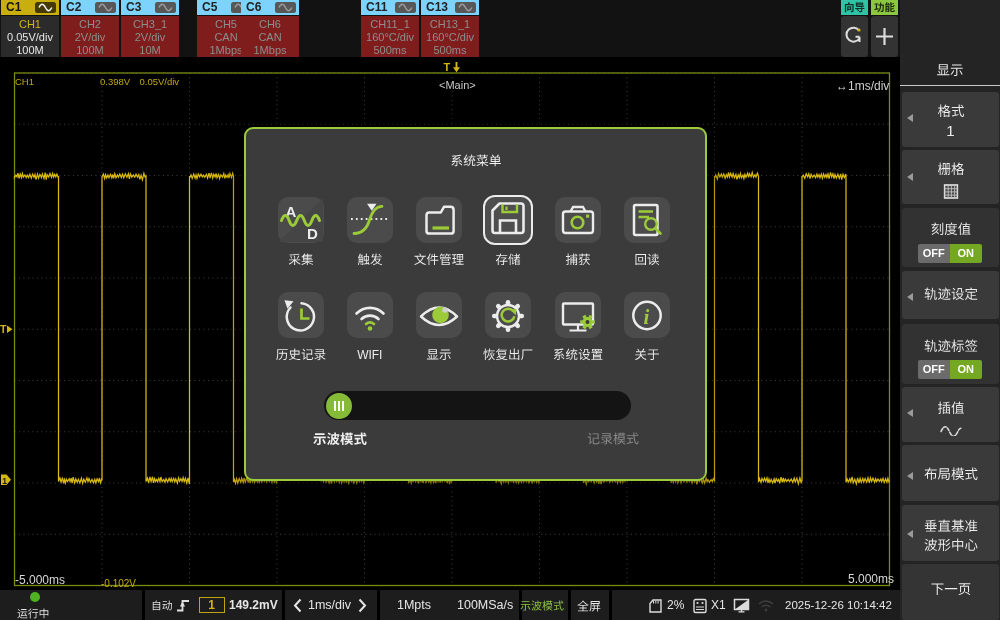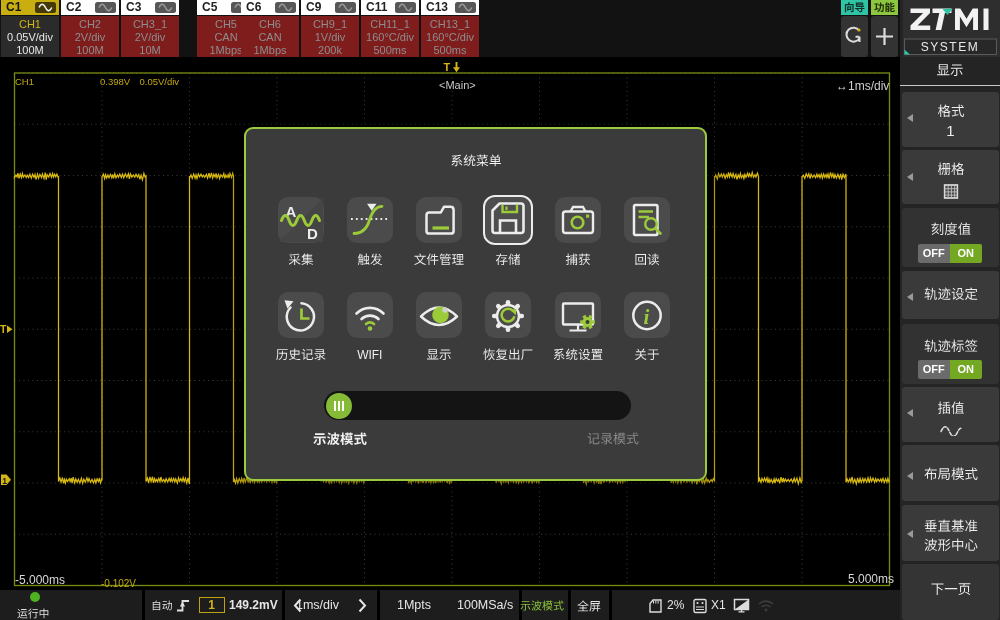--- a/index.html
+++ b/index.html
@@ -1,19 +1,19 @@
 <!DOCTYPE html>
 <html><head><meta charset="utf-8"><style>* { margin:0; padding:0; box-sizing:border-box; }
 html,body { width:1000px; height:620px; background:#000; overflow:hidden;
   font-family:"Liberation Sans", sans-serif; }
 .abs { position:absolute; }
 #stage { position:relative; width:1000px; height:620px; }
 #topbar { left:0; top:0; width:900px; height:57px; background:#121212; }
 .tab { position:absolute; top:0; width:58px; height:57px; }
-.thdr { position:absolute; left:0; top:0; width:58px; height:14.5px; background:#ffffff;
+.thdr { position:absolute; left:0; top:0; width:58px; height:14.5px; background:#7dd3fc;
   color:#222; font-size:12px; font-weight:bold; line-height:14px; padding-left:5px; }
 .tbody { position:absolute; left:0; top:15.5px; width:58px; height:41.5px; background:#7f1d1d;
   color:#8d8d8d; font-size:11px; text-align:center; line-height:13.2px; padding-top:2.5px; }
 .tab.on .thdr { background:#c9ae10; color:#141414; }
 .tab.on .tbody { background:#2b2b2b; color:#e8e8e8; }
 .tab.on .tbody .nm { color:#d3b513; }
 .minitag { position:absolute; top:0; height:14.5px; }
 .sqbtn { position:absolute; top:16px; height:41px; background:#333; border-radius:3px; }
 #plot { left:0; top:57px; width:900px; height:533px; background:#000; }
 #plot svg.main { position:absolute; left:0; top:0; }
@@ -73,27 +73,20 @@
           </svg></div>
         <div class="tbody"><span class="nm">CH5</span><br>CAN<br>1Mbps</div>
       </div>
 <div class="tab" style="left:241px">
         <div class="thdr">C6<svg style="position:absolute;right:3px;top:1.5px" width="21" height="11" viewBox="0 0 21 11">
             <rect width="21" height="11" rx="2.5" fill="#575757"></rect>
             <path d="M4,5.5 q3.2,-6.5 6.4,0 q3.2,6.5 6.4,0" fill="none" stroke="#9a9a9a" stroke-width="1.5"></path>
           </svg></div>
         <div class="tbody"><span class="nm">CH6</span><br>CAN<br>1Mbps</div>
       </div>
-<div class="tab" style="left:301px">
-        <div class="thdr">C9<svg style="position:absolute;right:3px;top:1.5px" width="21" height="11" viewBox="0 0 21 11">
-            <rect width="21" height="11" rx="2.5" fill="#575757"></rect>
-            <path d="M4,5.5 q3.2,-6.5 6.4,0 q3.2,6.5 6.4,0" fill="none" stroke="#9a9a9a" stroke-width="1.5"></path>
-          </svg></div>
-        <div class="tbody"><span class="nm">CH9_1</span><br>1V/div<br>200k</div>
-      </div>
 <div class="tab" style="left:361px">
         <div class="thdr">C11<svg style="position:absolute;right:3px;top:1.5px" width="21" height="11" viewBox="0 0 21 11">
             <rect width="21" height="11" rx="2.5" fill="#575757"></rect>
             <path d="M4,5.5 q3.2,-6.5 6.4,0 q3.2,6.5 6.4,0" fill="none" stroke="#9a9a9a" stroke-width="1.5"></path>
           </svg></div>
         <div class="tbody"><span class="nm">CH11_1</span><br>160°C/div<br>500ms</div>
       </div>
 <div class="tab" style="left:421px">
         <div class="thdr">C13<svg style="position:absolute;right:3px;top:1.5px" width="21" height="11" viewBox="0 0 21 11">
             <rect width="21" height="11" rx="2.5" fill="#575757"></rect>
@@ -350,30 +343,20 @@
       </div>
 <div class="abs" style="left:341px;top:303px">
         <svg width="52.0" height="16.2" viewBox="0 0 52.0 16.2" style="display:block;">
           <g transform="translate(0 11.4) scale(0.013000)">
             <path d="M124 -769C179 -720 249 -652 280 -608L335 -661C300 -703 230 -769 176 -815ZM200 61V60C214 41 242 20 408 -98C400 -113 389 -143 384 -163L280 -92V-526H46V-453H206V-93C206 -44 175 -10 157 4C171 17 192 45 200 61ZM419 -770V-695H816V-442H438V-57C438 41 474 65 586 65C611 65 790 65 816 65C925 65 951 20 962 -143C940 -148 908 -161 889 -175C884 -33 874 -7 812 -7C773 -7 621 -7 591 -7C527 -7 515 -16 515 -56V-370H816V-318H891V-770Z M1134 -317C1199 -281 1278 -224 1316 -186L1369 -238C1329 -276 1248 -329 1185 -363ZM1134 -784V-715H1740L1736 -623H1164V-554H1732L1726 -462H1067V-395H1461V-212C1316 -152 1165 -91 1068 -54L1108 13C1206 -29 1337 -85 1461 -140V-2C1461 12 1456 16 1440 17C1424 18 1368 18 1309 16C1319 35 1331 63 1335 82C1413 82 1464 82 1495 71C1527 60 1537 42 1537 -1V-236C1623 -106 1748 -9 1904 40C1914 20 1937 -9 1953 -25C1845 -54 1751 -107 1675 -177C1739 -216 1814 -272 1874 -323L1810 -370C1765 -325 1691 -266 1629 -224C1592 -266 1561 -314 1537 -365V-395H1940V-462H1804C1813 -565 1820 -688 1822 -784L1763 -788L1750 -784Z M2472 -417H2820V-345H2472ZM2472 -542H2820V-472H2472ZM2732 -840V-757H2578V-840H2507V-757H2360V-693H2507V-618H2578V-693H2732V-618H2805V-693H2945V-757H2805V-840ZM2402 -599V-289H2606C2602 -259 2598 -232 2591 -206H2340V-142H2569C2531 -65 2459 -12 2312 20C2326 35 2345 63 2352 80C2526 38 2607 -34 2647 -140C2697 -30 2790 45 2920 80C2930 61 2950 33 2966 18C2853 -6 2767 -61 2719 -142H2943V-206H2666C2671 -232 2676 -260 2679 -289H2893V-599ZM2175 -840V-647H2050V-577H2175V-576C2148 -440 2090 -281 2032 -197C2045 -179 2063 -146 2072 -124C2110 -183 2146 -274 2175 -372V79H2247V-436C2274 -383 2305 -319 2318 -286L2366 -340C2349 -371 2273 -496 2247 -535V-577H2350V-647H2247V-840Z M3709 -791C3761 -755 3823 -701 3853 -665L3905 -712C3875 -747 3811 -798 3760 -833ZM3565 -836C3565 -774 3567 -713 3570 -653H3055V-580H3575C3601 -208 3685 82 3849 82C3926 82 3954 31 3967 -144C3946 -152 3918 -169 3901 -186C3894 -52 3883 4 3855 4C3756 4 3678 -241 3653 -580H3947V-653H3649C3646 -712 3645 -773 3645 -836ZM3059 -24 3083 50C3211 22 3395 -20 3565 -60L3559 -128L3345 -82V-358H3532V-431H3090V-358H3270V-67Z" fill="#8b8b8b"></path>
           </g>
         </svg>
       </div>
 </div>
 <div id="side" class="abs">
-<div id="logo"><svg width="97" height="57" viewBox="0 0 97 57">
-          <path d="M7.5,8.5 h19.5 v4.6 L14.6,25.4 h12.6 V30 H7.5 v-4.6 L20.1,13.1 H7.5 z" fill="#f2f2f2"></path>
-          <path d="M29.5,8.5 h19 v4.6 h-6.6 L38.2,30 h-5.6 l3.7,-16.9 h-6.8 z" fill="#f2f2f2"></path>
-          <path d="M52,30 V8.5 h5.3 l6.2,10.2 L69.7,8.5 H75 V30 h-4.9 V16.5 l-6.6,10.8 L56.9,16.5 V30 z" fill="#f2f2f2"></path>
-          <rect x="80.5" y="8.5" width="5" height="21.5" fill="#f2f2f2"></rect>
-          <path d="M39.3,8.8 h10.4 l-5.2,6.2 z" fill="#2ec4a5"></path>
-          <rect x="1.5" y="39" width="92" height="15.5" fill="#282828" stroke="#5a5a5a" stroke-width="1"></rect>
-          <text x="47" y="51" font-size="12" fill="#e8e8e8" text-anchor="middle" letter-spacing="1.5" font-family="Liberation Sans">SYSTEM</text>
-          <path d="M1.5,49.5 V54.5 H7 z" fill="#2ec4a5"></path>
-        </svg></div>
 <div class="abs" style="left:0;top:57px;width:100px;height:29px;border-bottom:1.5px solid #c8c8c8">
         <div class="abs cx" style="top:6px">
           <svg width="27.0" height="16.9" viewBox="0 0 27.0 16.9" style="display:block;">
             <g transform="translate(0 11.9) scale(0.013500)">
               <path d="M244 -570H757V-466H244ZM244 -731H757V-628H244ZM171 -791V-405H833V-791ZM820 -330C787 -266 727 -180 682 -126L740 -97C786 -151 842 -230 885 -300ZM124 -297C165 -233 213 -145 236 -93L297 -123C275 -174 224 -260 183 -322ZM571 -365V-39H423V-365H352V-39H40V33H960V-39H643V-365Z M1234 -351C1191 -238 1117 -127 1035 -56C1054 -46 1088 -24 1104 -11C1183 -88 1262 -207 1311 -330ZM1684 -320C1756 -224 1832 -94 1859 -10L1934 -44C1904 -129 1826 -255 1753 -349ZM1149 -766V-692H1853V-766ZM1060 -523V-449H1461V-19C1461 -3 1455 1 1437 2C1418 3 1352 3 1284 0C1296 23 1308 56 1311 79C1400 79 1459 78 1494 66C1530 53 1542 31 1542 -18V-449H1941V-523Z" fill="#f0f0f0"></path>
             </g>
           </svg>
         </div>
       </div>
 <div class="stile" style="top:92px;height:54.5px;">
@@ -511,21 +494,21 @@
       </div>
 <svg class="abs" style="left:176px;top:8px" width="15" height="15" viewBox="0 0 15 15">
         <path d="M1,12.5 h5.5 V3 h6.5" fill="none" stroke="#e0e0e0" stroke-width="1.8"></path>
         <path d="M3.9,8.5 h5.2 L6.5,3.5 z" fill="#e0e0e0"></path>
       </svg>
 <div class="abs" style="left:198.5px;top:7px;width:26px;height:16px;border:1.5px solid #c0a312;color:#d3b513;font-size:12px;font-weight:bold;text-align:center;line-height:14px">1</div>
 <div class="btxt" style="left:229px;font-weight:bold;font-size:12px">149.2mV</div>
 <svg class="abs" style="left:293px;top:8px" width="9" height="15" viewBox="0 0 9 15">
         <path d="M7.5,1.5 L2,7.5 L7.5,13.5" fill="none" stroke="#e6e6e6" stroke-width="2"></path>
       </svg>
-<div class="btxt" style="left:296px;font-size:12.5px">1ms/div</div>
+<div class="btxt" style="left:308px;font-size:12.5px">1ms/div</div>
 <svg class="abs" style="left:358px;top:8px" width="9" height="15" viewBox="0 0 9 15">
         <path d="M1.5,1.5 L7,7.5 L1.5,13.5" fill="none" stroke="#e6e6e6" stroke-width="2"></path>
       </svg>
 <div class="btxt" style="left:397px;font-size:12.5px">1Mpts</div>
 <div class="btxt" style="left:457px;font-size:12.5px">100MSa/s</div>
 <div class="abs" style="left:520px;top:9.5px">
         <svg width="44.0" height="13.8" viewBox="0 0 44.0 13.8" style="display:block;">
           <g transform="translate(0 9.7) scale(0.011000)">
             <path d="M234 -351C191 -238 117 -127 35 -56C54 -46 88 -24 104 -11C183 -88 262 -207 311 -330ZM684 -320C756 -224 832 -94 859 -10L934 -44C904 -129 826 -255 753 -349ZM149 -766V-692H853V-766ZM60 -523V-449H461V-19C461 -3 455 1 437 2C418 3 352 3 284 0C296 23 308 56 311 79C400 79 459 78 494 66C530 53 542 31 542 -18V-449H941V-523Z M1092 -777C1151 -745 1227 -696 1265 -662L1309 -722C1271 -755 1194 -801 1135 -830ZM1038 -506C1099 -477 1177 -431 1215 -398L1258 -460C1219 -491 1140 -535 1080 -562ZM1062 21 1128 67C1180 -26 1240 -151 1285 -256L1226 -301C1177 -188 1110 -56 1062 21ZM1597 -625V-448H1426V-625ZM1354 -695V-442C1354 -297 1343 -98 1234 42C1252 49 1283 67 1296 79C1395 -49 1420 -233 1425 -381H1451C1489 -277 1542 -187 1611 -112C1541 -53 1458 -10 1368 20C1384 33 1407 64 1417 82C1507 50 1590 3 1663 -60C1734 2 1819 50 1918 80C1929 60 1950 31 1967 16C1870 -10 1786 -54 1715 -112C1791 -194 1851 -299 1886 -430L1839 -451L1825 -448H1670V-625H1859C1843 -579 1824 -533 1807 -501L1872 -480C1900 -531 1932 -612 1957 -684L1903 -698L1890 -695H1670V-841H1597V-695ZM1522 -381H1793C1763 -294 1718 -221 1662 -161C1602 -223 1555 -298 1522 -381Z M2472 -417H2820V-345H2472ZM2472 -542H2820V-472H2472ZM2732 -840V-757H2578V-840H2507V-757H2360V-693H2507V-618H2578V-693H2732V-618H2805V-693H2945V-757H2805V-840ZM2402 -599V-289H2606C2602 -259 2598 -232 2591 -206H2340V-142H2569C2531 -65 2459 -12 2312 20C2326 35 2345 63 2352 80C2526 38 2607 -34 2647 -140C2697 -30 2790 45 2920 80C2930 61 2950 33 2966 18C2853 -6 2767 -61 2719 -142H2943V-206H2666C2671 -232 2676 -260 2679 -289H2893V-599ZM2175 -840V-647H2050V-577H2175V-576C2148 -440 2090 -281 2032 -197C2045 -179 2063 -146 2072 -124C2110 -183 2146 -274 2175 -372V79H2247V-436C2274 -383 2305 -319 2318 -286L2366 -340C2349 -371 2273 -496 2247 -535V-577H2350V-647H2247V-840Z M3709 -791C3761 -755 3823 -701 3853 -665L3905 -712C3875 -747 3811 -798 3760 -833ZM3565 -836C3565 -774 3567 -713 3570 -653H3055V-580H3575C3601 -208 3685 82 3849 82C3926 82 3954 31 3967 -144C3946 -152 3918 -169 3901 -186C3894 -52 3883 4 3855 4C3756 4 3678 -241 3653 -580H3947V-653H3649C3646 -712 3645 -773 3645 -836ZM3059 -24 3083 50C3211 22 3395 -20 3565 -60L3559 -128L3345 -82V-358H3532V-431H3090V-358H3270V-67Z" fill="#8dc63f"></path>
           </g>
@@ -552,13 +535,14 @@
 <div class="btxt" style="left:711px">X1</div>
 <svg class="abs" style="left:733px;top:8px" width="17" height="15" viewBox="0 0 17 15">
         <rect x="1.5" y="1.5" width="14" height="10" fill="none" stroke="#dcdcdc" stroke-width="1.5"></rect>
         <path d="M15,2 L2.5,11 H15 z" fill="#dcdcdc"></path>
         <path d="M8.5,11.5 v2 M5.5,13.8 h6" stroke="#dcdcdc" stroke-width="1.3"></path>
       </svg>
 <svg class="abs" style="left:757px;top:9px" width="18" height="13" viewBox="0 0 18 13">
         <path d="M2,5 A10,10 0 0 1 16,5 M4.5,8 A6.5,6.5 0 0 1 13.5,8" fill="none" stroke="#3c3c3c" stroke-width="1.6"></path>
         <circle cx="9" cy="11" r="1.4" fill="#3c3c3c"></circle>
       </svg>
+<div class="btxt" style="left:785px;font-size:11.5px">2025-12-26 10:14:42</div>
 </div>
 </div>
 </body></html>

